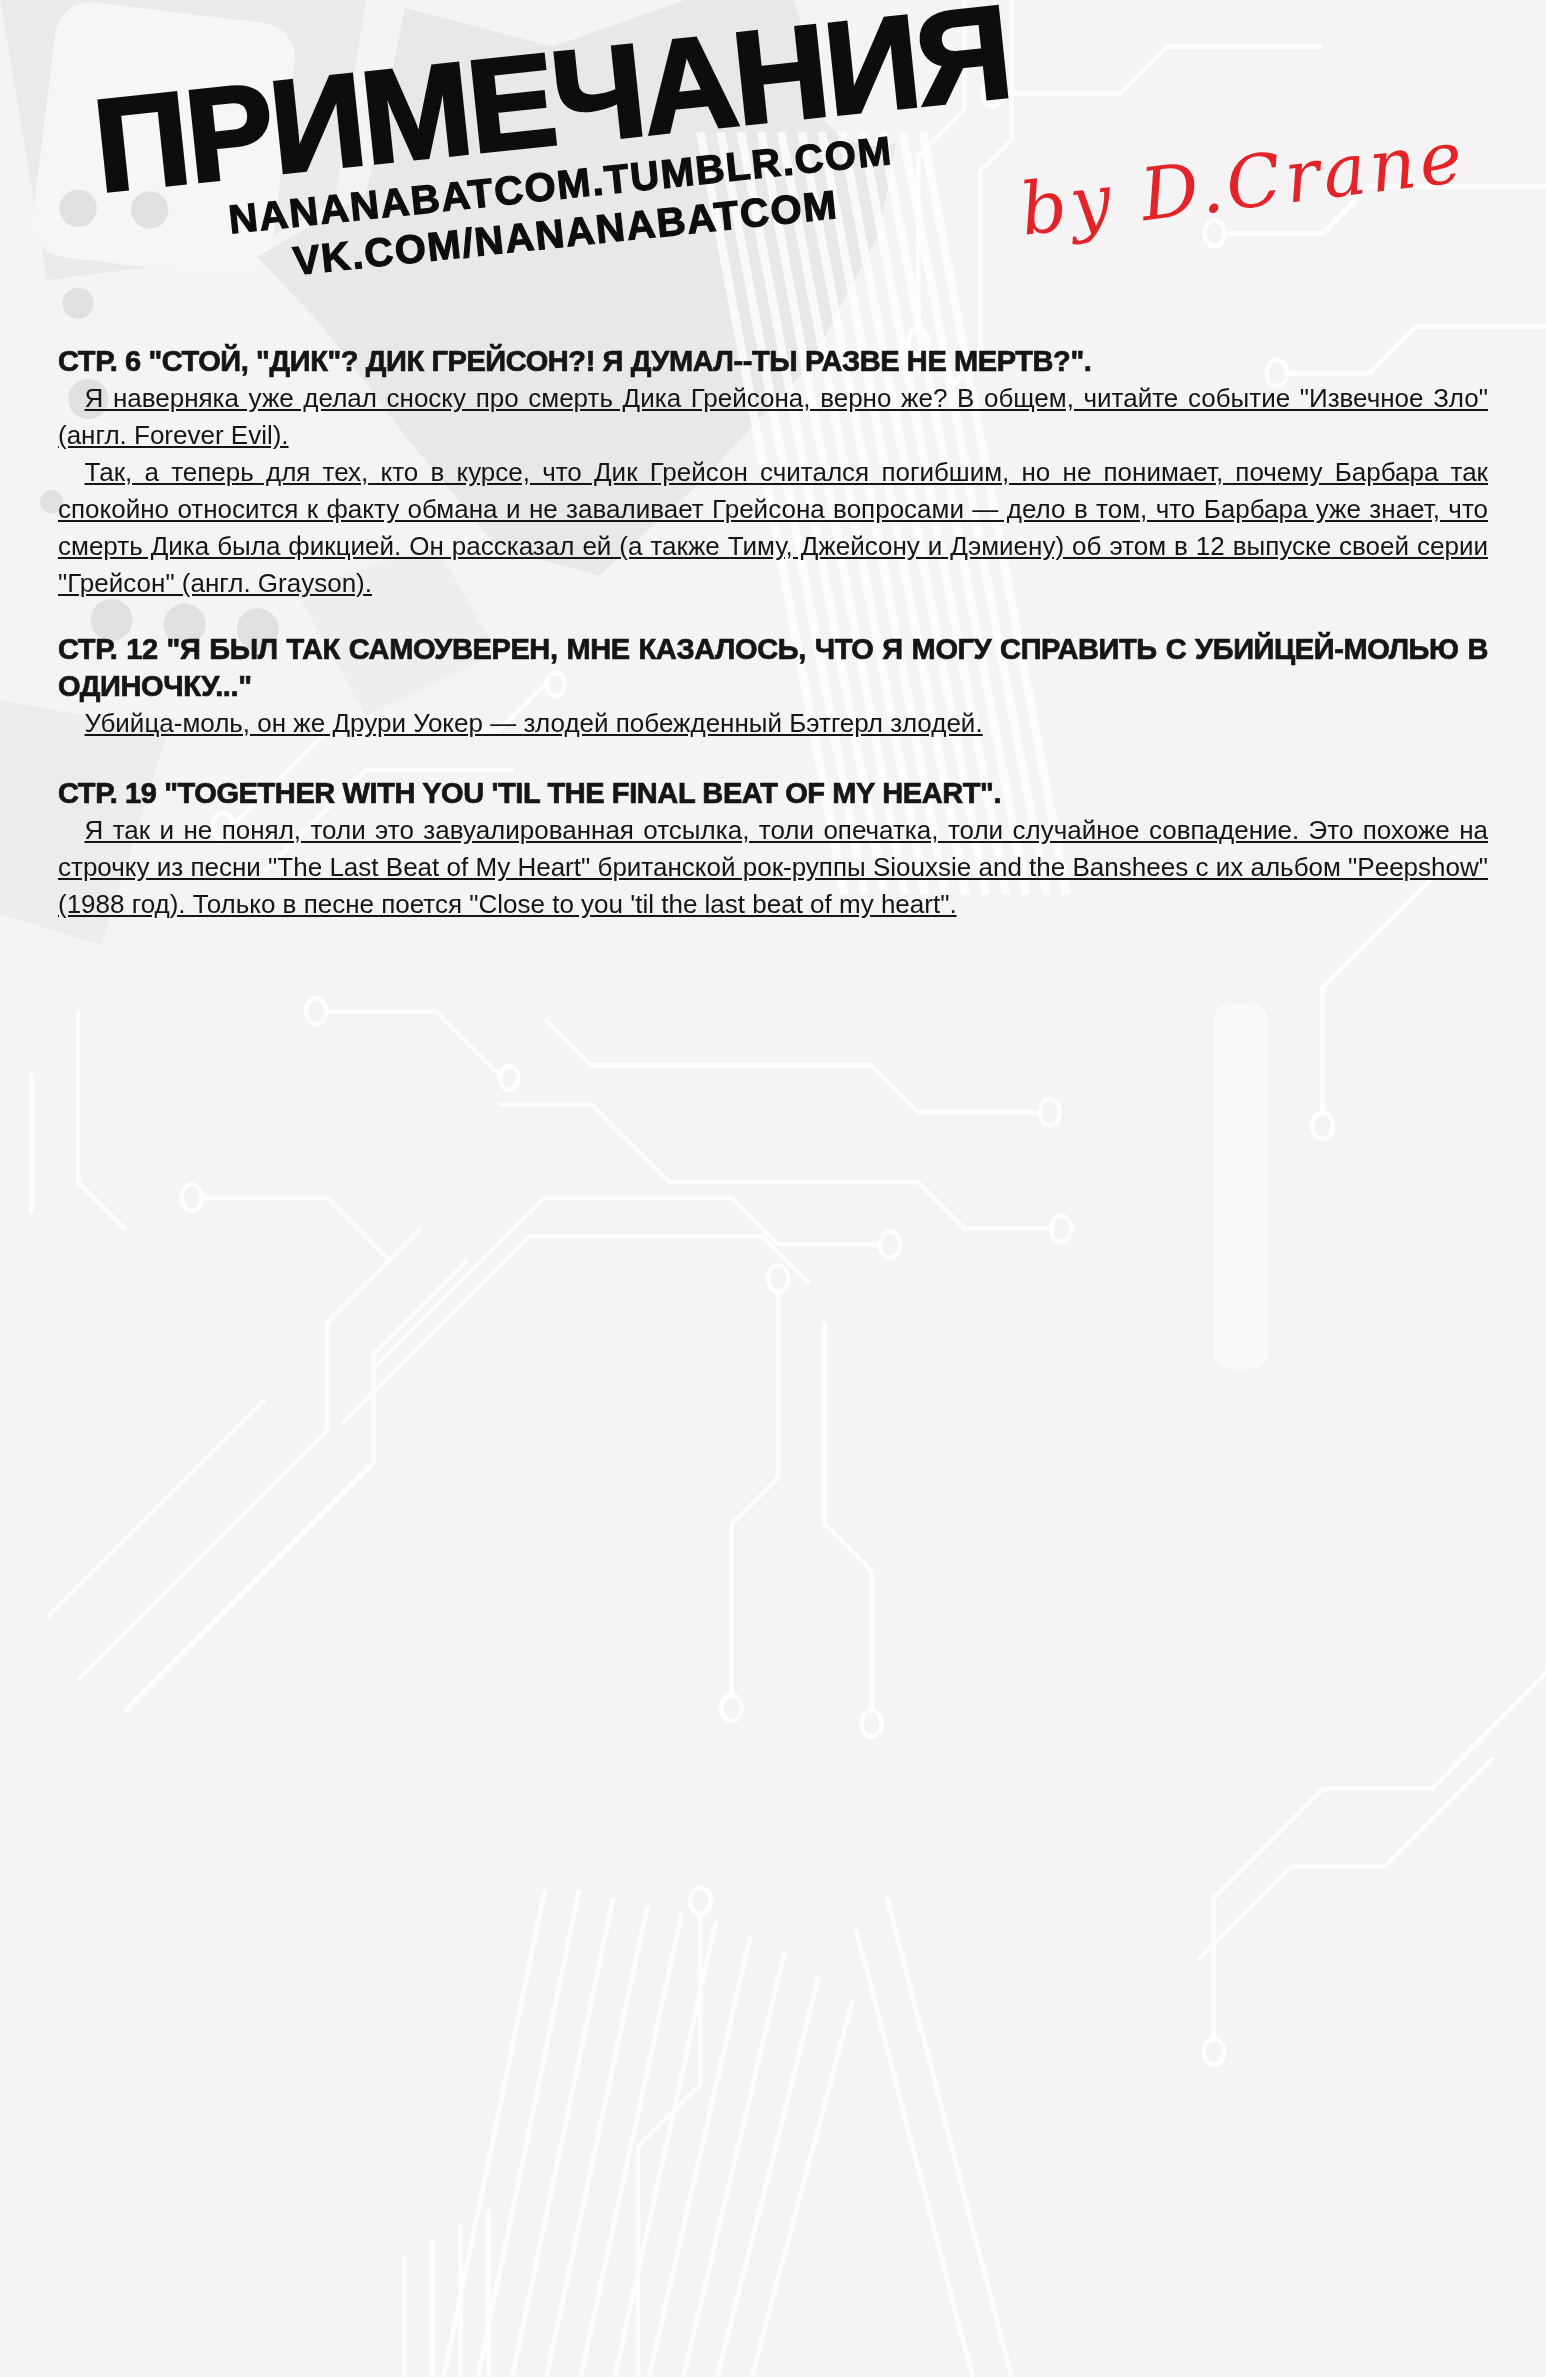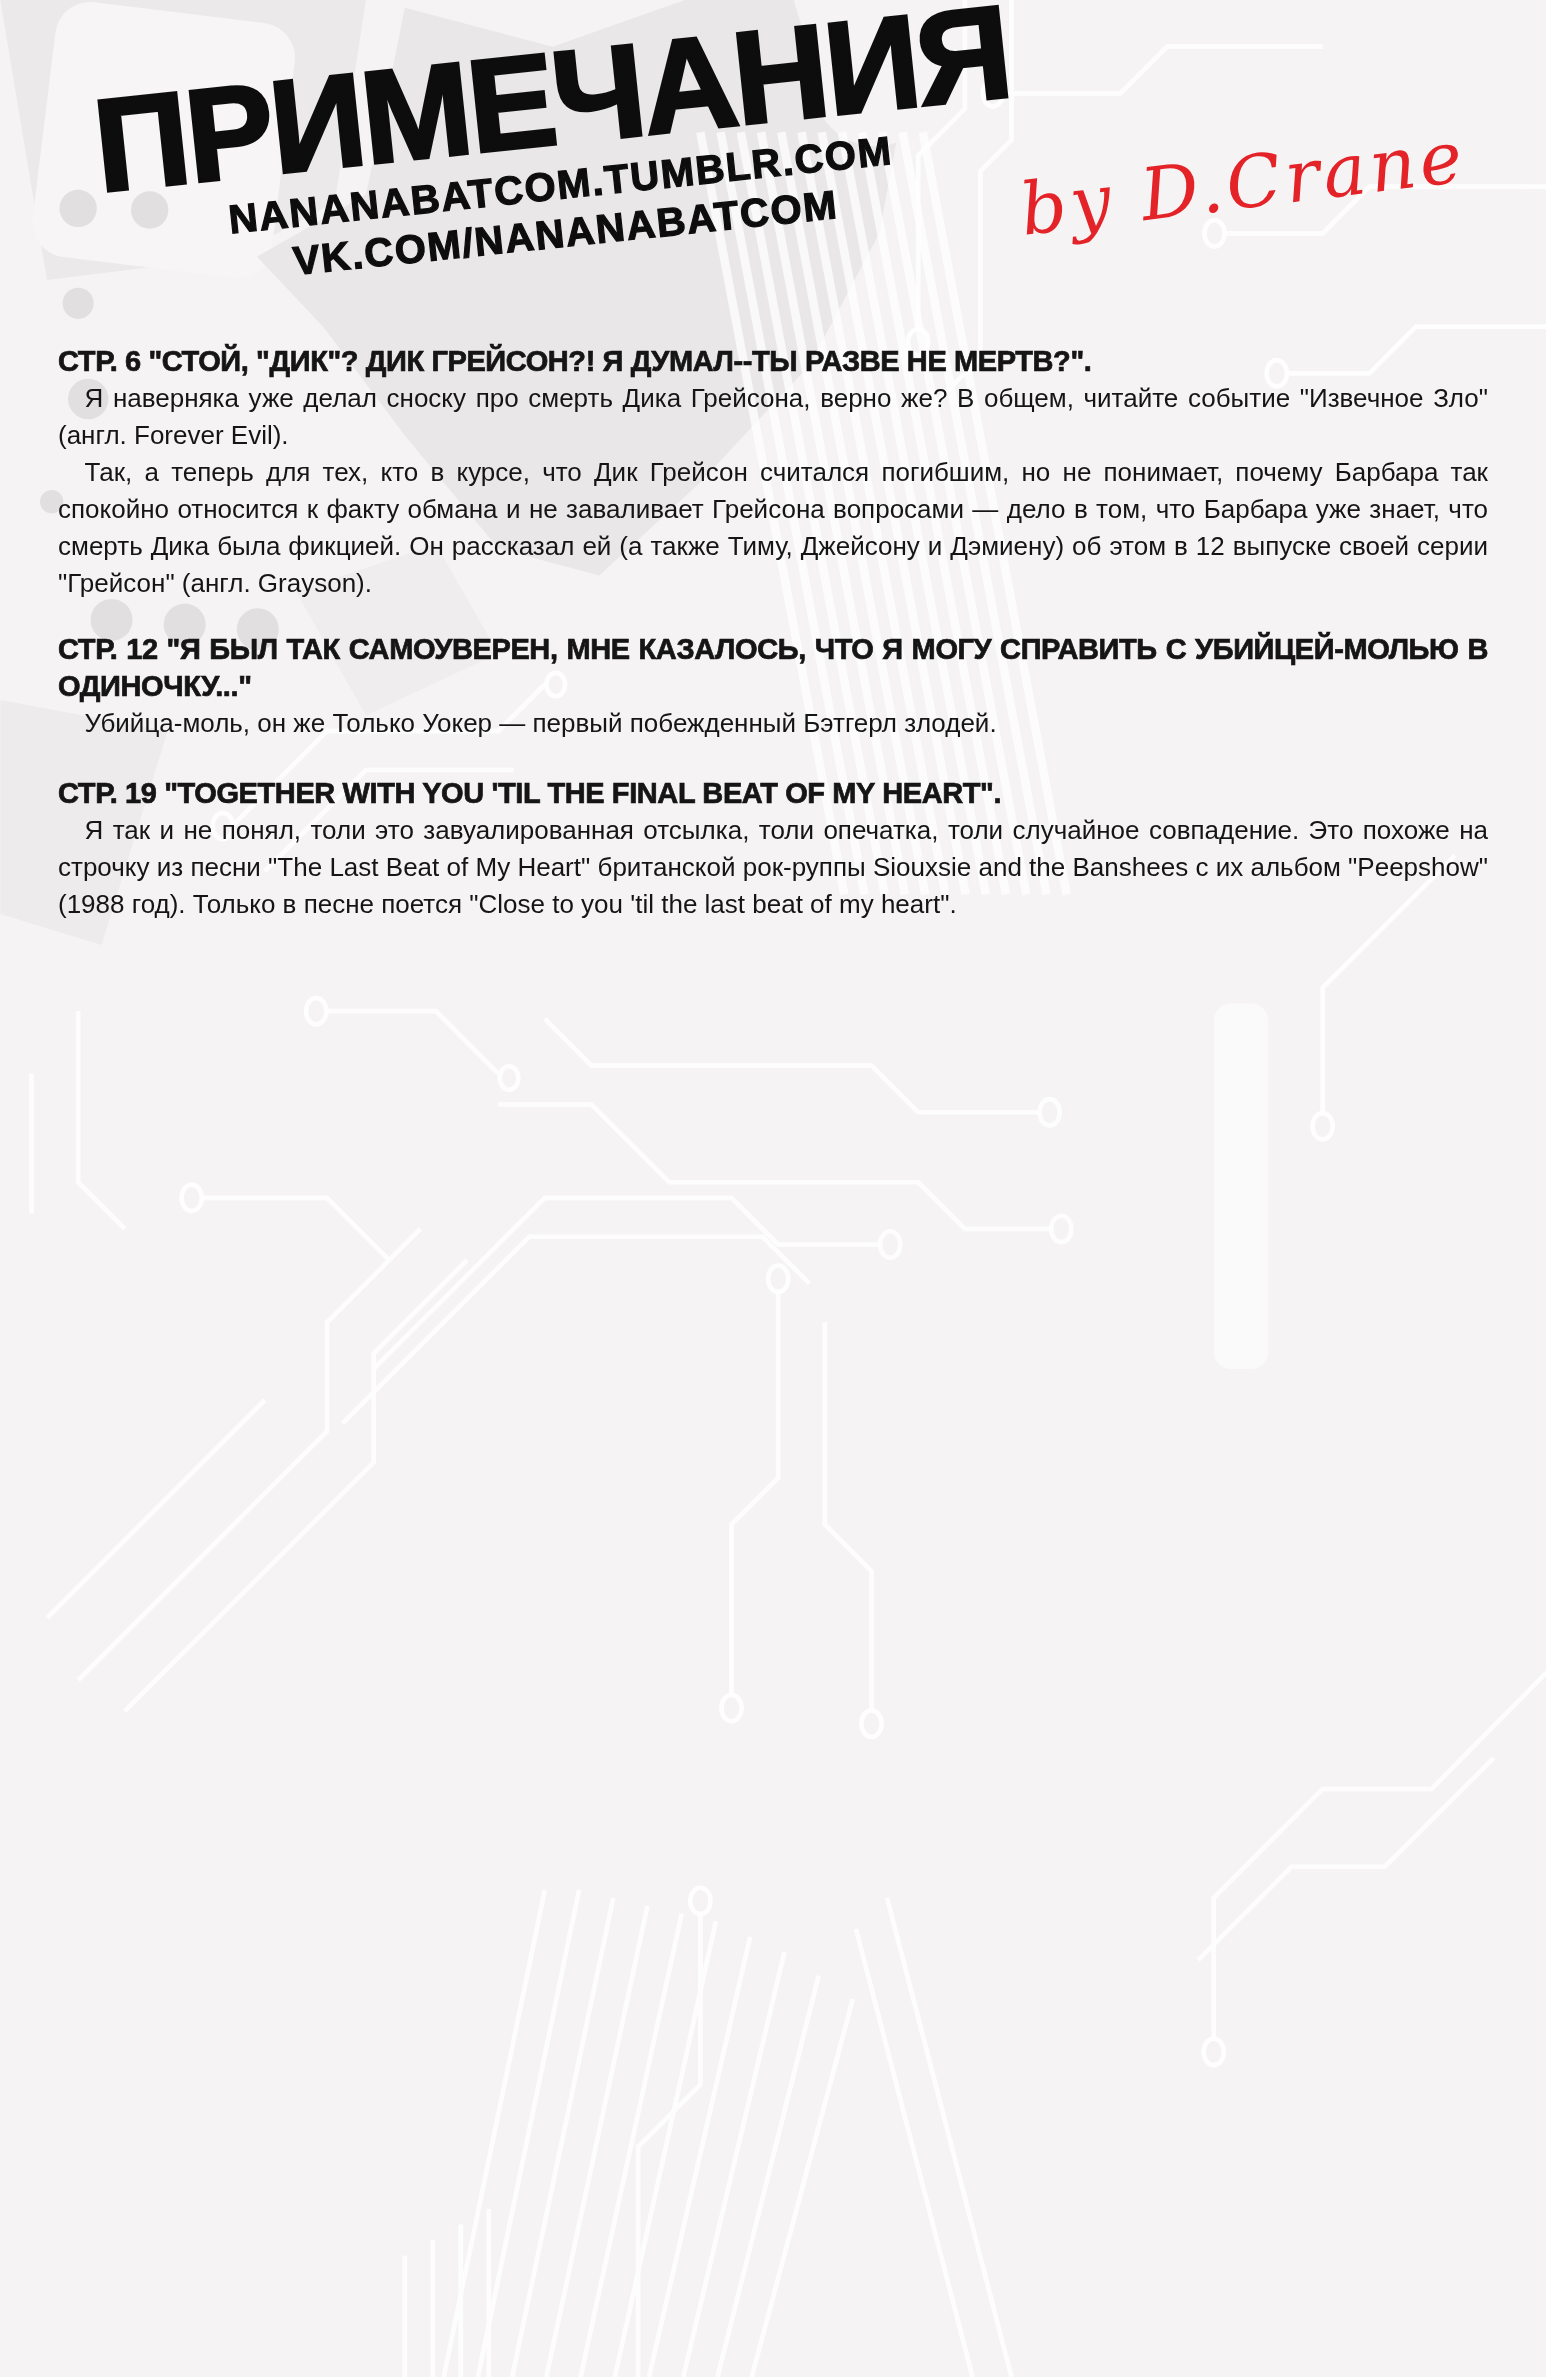--- a/index.html
+++ b/index.html
@@ -36,21 +36,21 @@
   
   .content {
     position:absolute; left:58px; top:343px; width:1430px;
     color:#151515; font-size:26px; line-height:37px;
   }
   .content h2 {
     margin:0; font-size:29px; line-height:37px; font-weight:bold;
     letter-spacing:-0.4px; text-align:justify;
     -webkit-text-stroke:0.7px #151515;
   }
-  .content p { margin:0; text-align:justify; text-indent:26.5px; }
+  .content p { margin:0; text-align:justify; text-indent:26.5px;text-decoration:underline; }
   .gap-a { margin-top:29px !important; }
   .gap-b { margin-top:33px !important; }
 </style>
 </head>
 <body>
 
 <div class="page">
 
   <svg class="bg" width="1547" height="2377" viewBox="0 0 1988 3056">
     <g>
@@ -156,20 +156,20 @@
     <div class="subtitle">VK.COM/NANANABATCOM</div>
   </div>
   <div class="signature">by D.Crane</div>
 
   <div class="content">
     <h2>СТР. 6 "СТОЙ, "ДИК"? ДИК ГРЕЙСОН?! Я ДУМАЛ--ТЫ РАЗВЕ НЕ МЕРТВ?".</h2>
     <p>Я наверняка уже делал сноску про смерть Дика Грейсона, верно же? В общем, читайте событие "Извечное Зло" (англ. Forever Evil).</p>
     <p>Так, а теперь для тех, кто в курсе, что Дик Грейсон считался погибшим, но не понимает, почему Барбара так спокойно относится к факту обмана и не заваливает Грейсона вопросами — дело в том, что Барбара уже знает, что смерть Дика была фикцией. Он рассказал ей (а также Тиму, Джейсону и Дэмиену) об этом в 12 выпуске своей серии "Грейсон" (англ. Grayson).</p>
 
     <h2 class="gap-a">СТР. 12 "Я БЫЛ ТАК САМОУВЕРЕН, МНЕ КАЗАЛОСЬ, ЧТО Я МОГУ СПРАВИТЬ С УБИЙЦЕЙ-МОЛЬЮ В ОДИНОЧКУ..."</h2>
-    <p>Убийца-моль, он же Только Уокер — первый побежденный Бэтгерл злодей.</p>
+    <p>Убийца-моль, он же Друри Уокер — злодей побежденный Бэтгерл злодей.</p>
 
     <h2 class="gap-b">СТР. 19 "TOGETHER WITH YOU 'TIL THE FINAL BEAT OF MY HEART".</h2>
     <p>Я так и не понял, толи это завуалированная отсылка, толи опечатка, толи случайное совпадение. Это похоже на строчку из песни "The Last Beat of My Heart" британской рок-руппы Siouxsie and the Banshees с их альбом "Peepshow" (1988 год). Только в песне поется "Close to you 'til the last beat of my heart".</p>
   </div>
 
 </div>
 
 
 </body></html>

